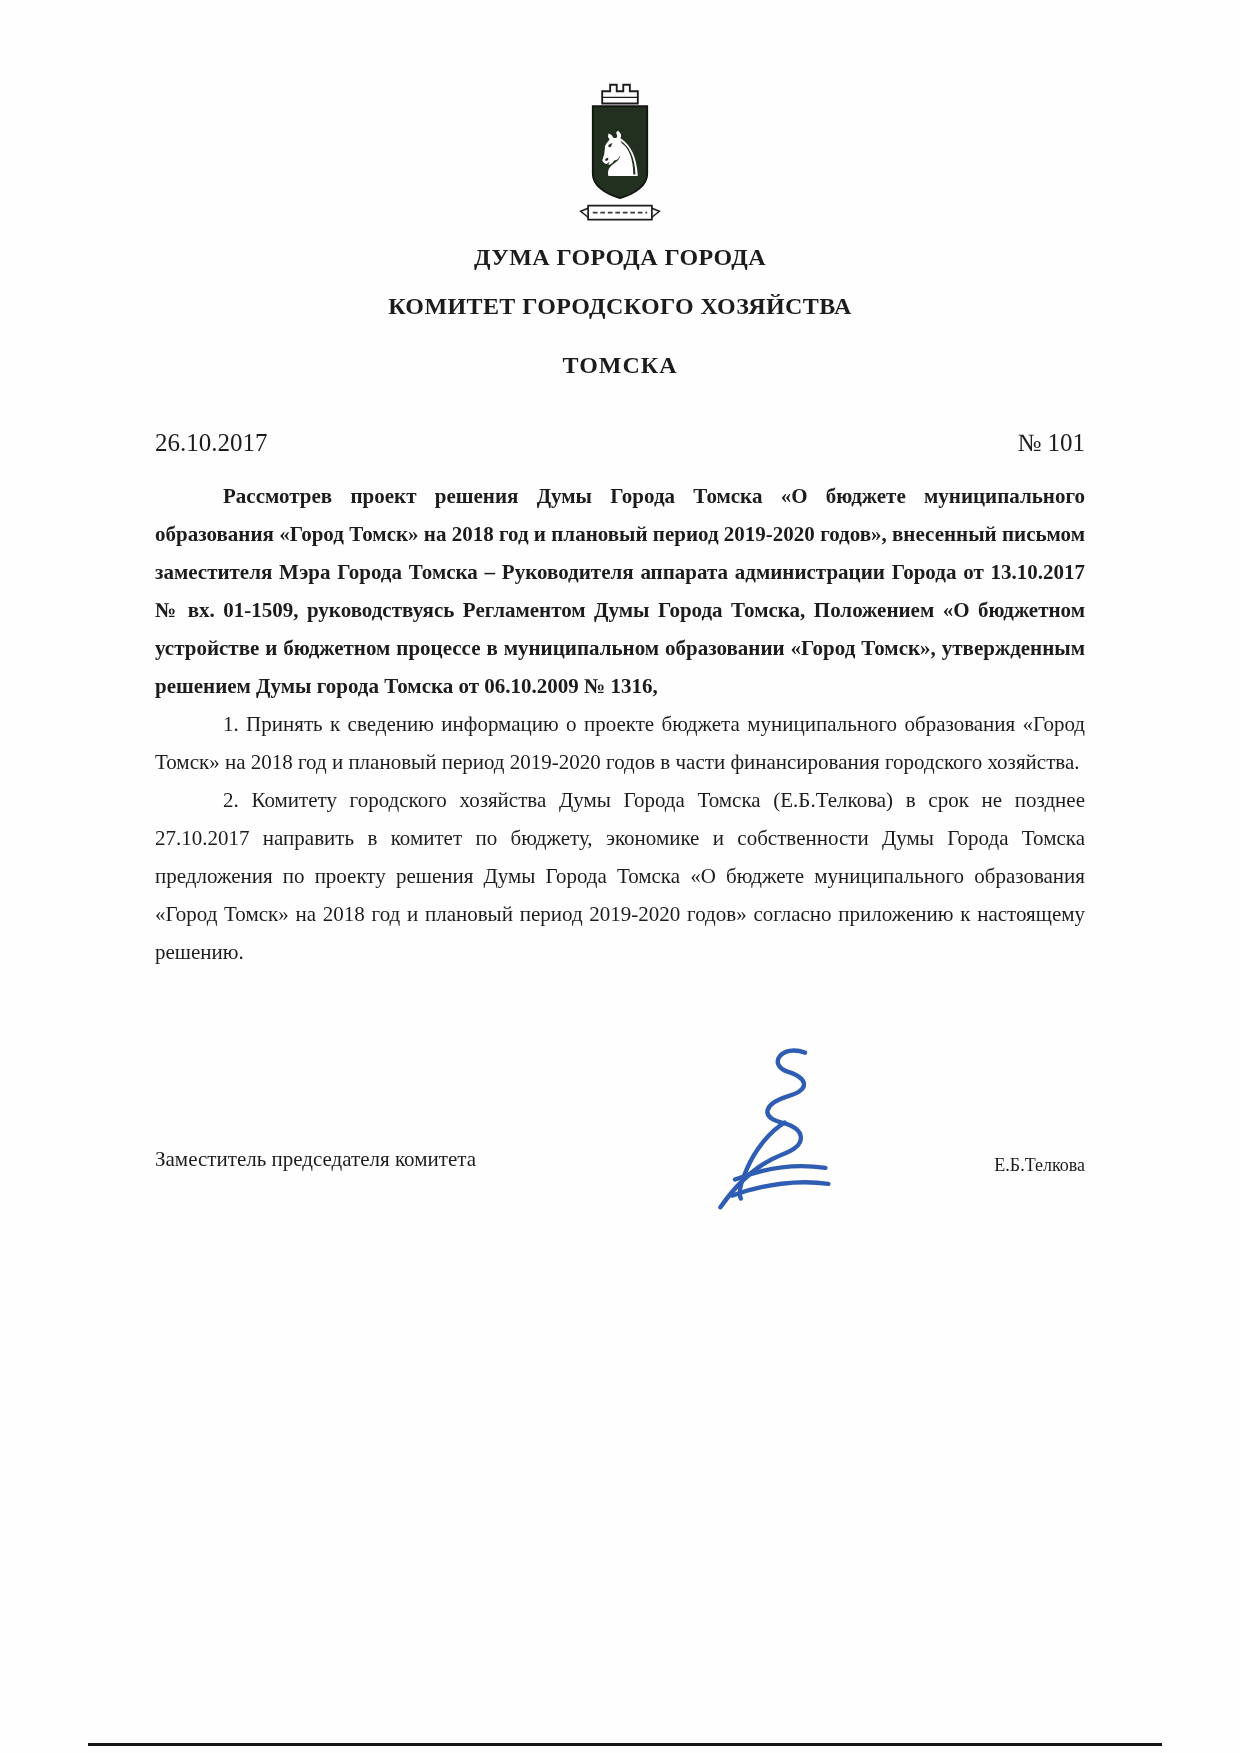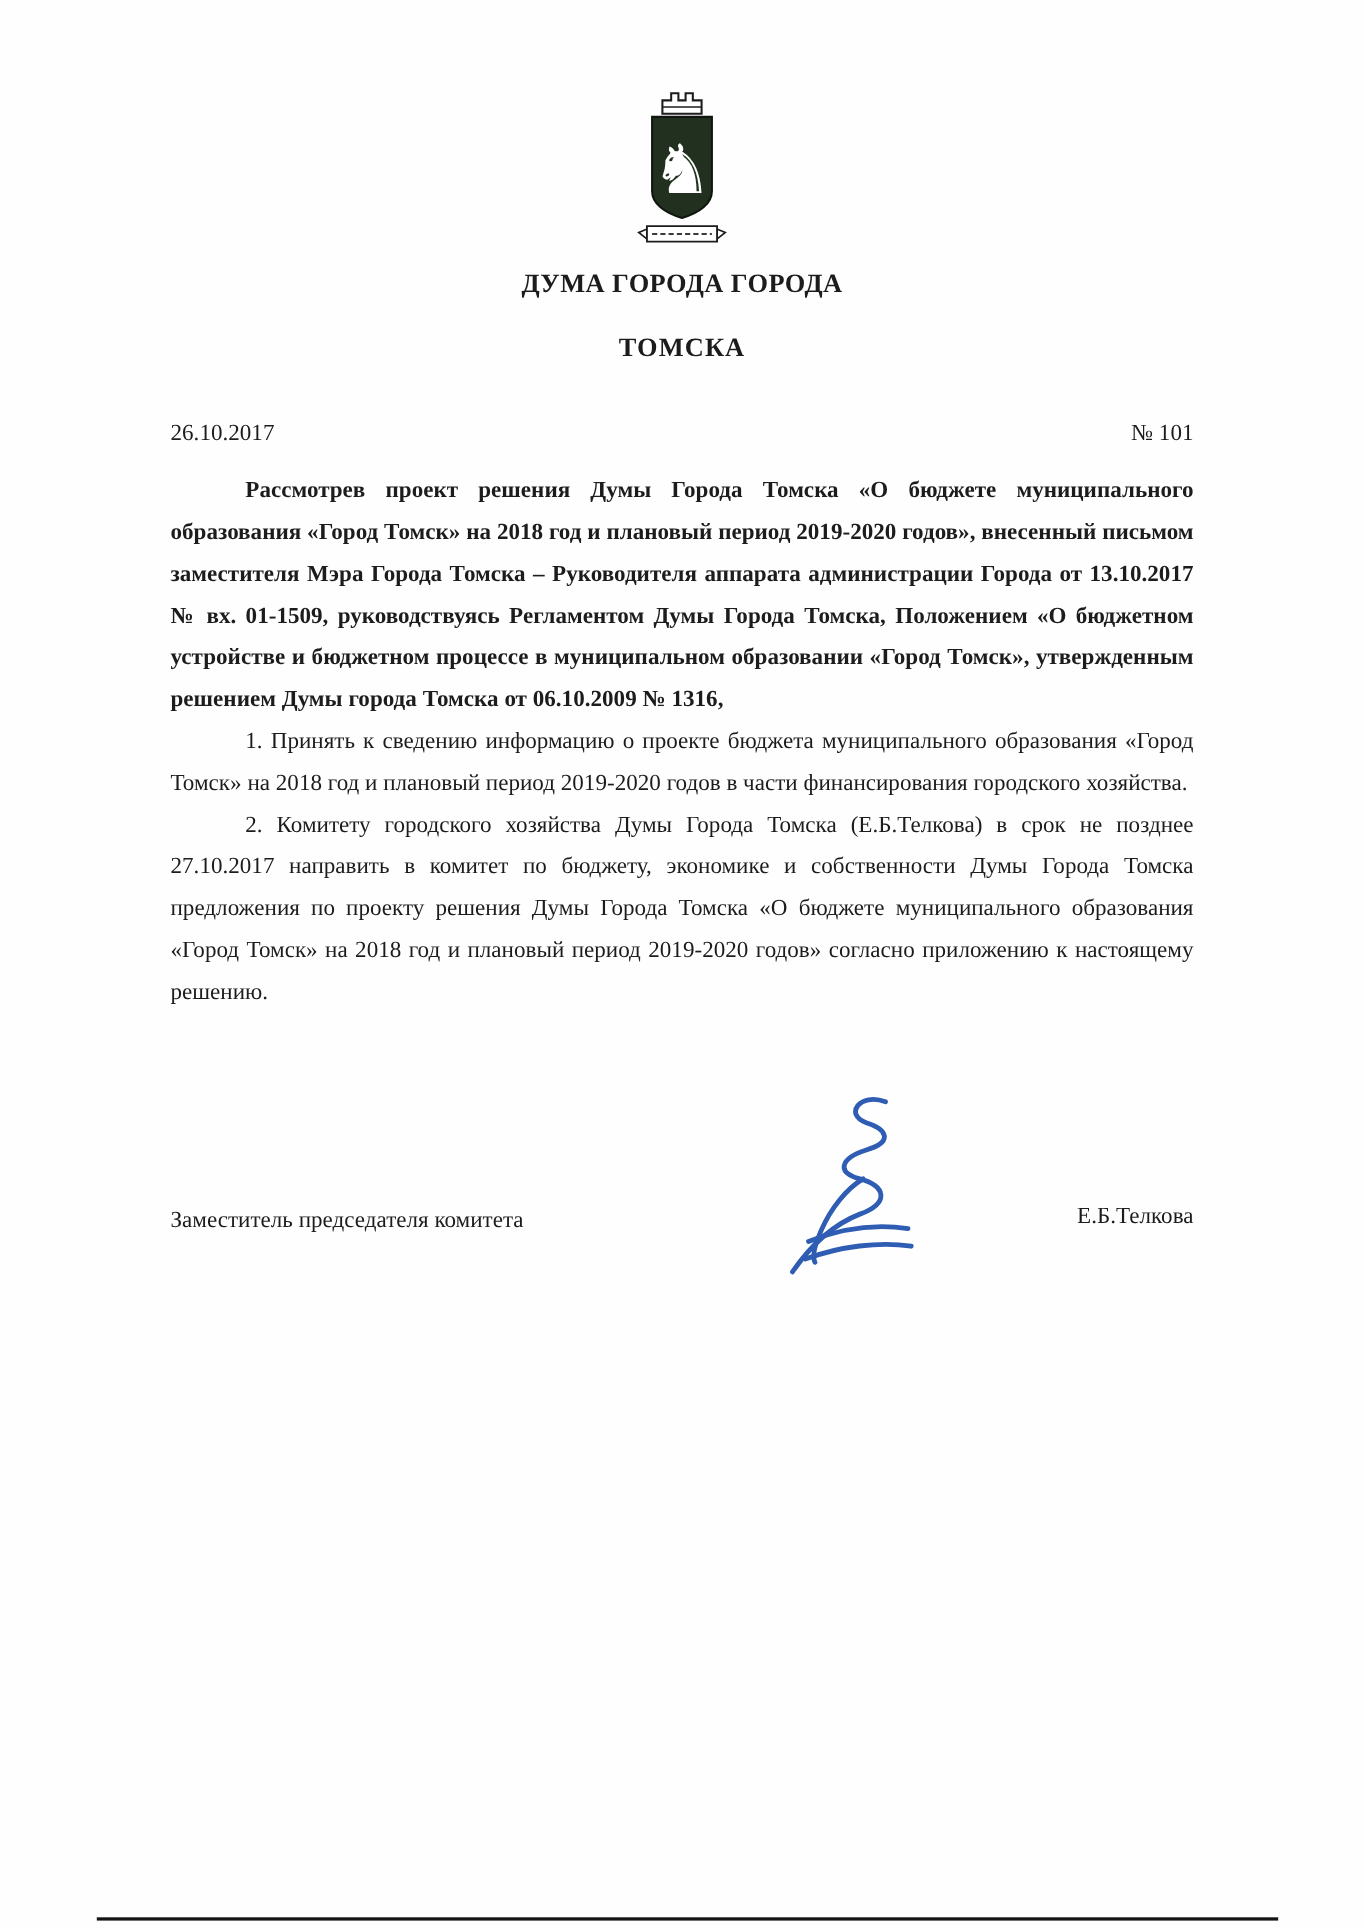--- a/index.html
+++ b/index.html
@@ -33,21 +33,21 @@
     font-size: 24px;
     margin-top: 32px;
     letter-spacing: 1px;
   }
 
   .date-row {
     display: flex;
     justify-content: space-between;
     align-items: baseline;
     margin-top: 50px;
-    font-size: 21px;
+    font-size: 25px;
   }
 
   .subject {
     margin-top: 16px;
     width: 400px;
     font-weight: 700;
     font-size: 21px;
     line-height: 28px;
     text-align: justify;
   }
@@ -77,22 +77,22 @@
   }
   .sig-position {
     position: absolute;
     left: 0;
     top: 58px;
     font-size: 21px;
   }
   .sig-name {
     position: absolute;
     right: 0;
-    top: 55px;
-    font-size: 21px;
+    top: 66px;
+    font-size: 18px;
   }
   .sig-autograph {
     position: absolute;
     left: 540px;
     top: -48px;
     width: 150px;
     height: 175px;
   }
 
   .scan-line {
@@ -121,20 +121,21 @@
         <text x="50" y="102" text-anchor="middle" font-size="66" font-family="DejaVu Sans, sans-serif" fill="#ffffff">♞</text>
 
         <path d="M18 136 L8 140 L18 148 Z" fill="#ffffff" stroke="#1c1c1c" stroke-width="1.6"></path>
         <path d="M82 136 L92 140 L82 148 Z" fill="#ffffff" stroke="#1c1c1c" stroke-width="1.6"></path>
         <path d="M16 134 L84 134 L84 149 L16 149 Z" fill="#ffffff" stroke="#1c1c1c" stroke-width="1.8"></path>
         <line x1="21" y1="141.5" x2="79" y2="141.5" stroke="#3a3a3a" stroke-width="2" stroke-dasharray="5 3"></line>
       </svg>
     </div>
 
     <div class="org-line">ДУМА ГОРОДА ГОРОДА</div>
+    <div class="org-line org-line2">КОМИТЕТ ГОРОДСКОГО ХОЗЯЙСТВА</div>
     <div class="doc-type">ТОМСКА</div>
 
     <div class="date-row">
       <span>26.10.2017</span>
       <span>№ 101</span>
     </div>
 
 
     <div class="body-par first">Рассмотрев проект решения Думы Города Томска «О бюджете муниципального образования «Город Томск» на 2018 год и плановый период 2019-2020 годов», внесенный письмом заместителя Мэра Города Томска – Руководителя аппарата администрации Города от 13.10.2017 № вх. 01-1509, руководствуясь Регламентом Думы Города Томска, Положением «О бюджетном устройстве и бюджетном процессе в муниципальном образовании «Город Томск», утвержденным решением Думы города Томска от 06.10.2009 № 1316,</div>
 

